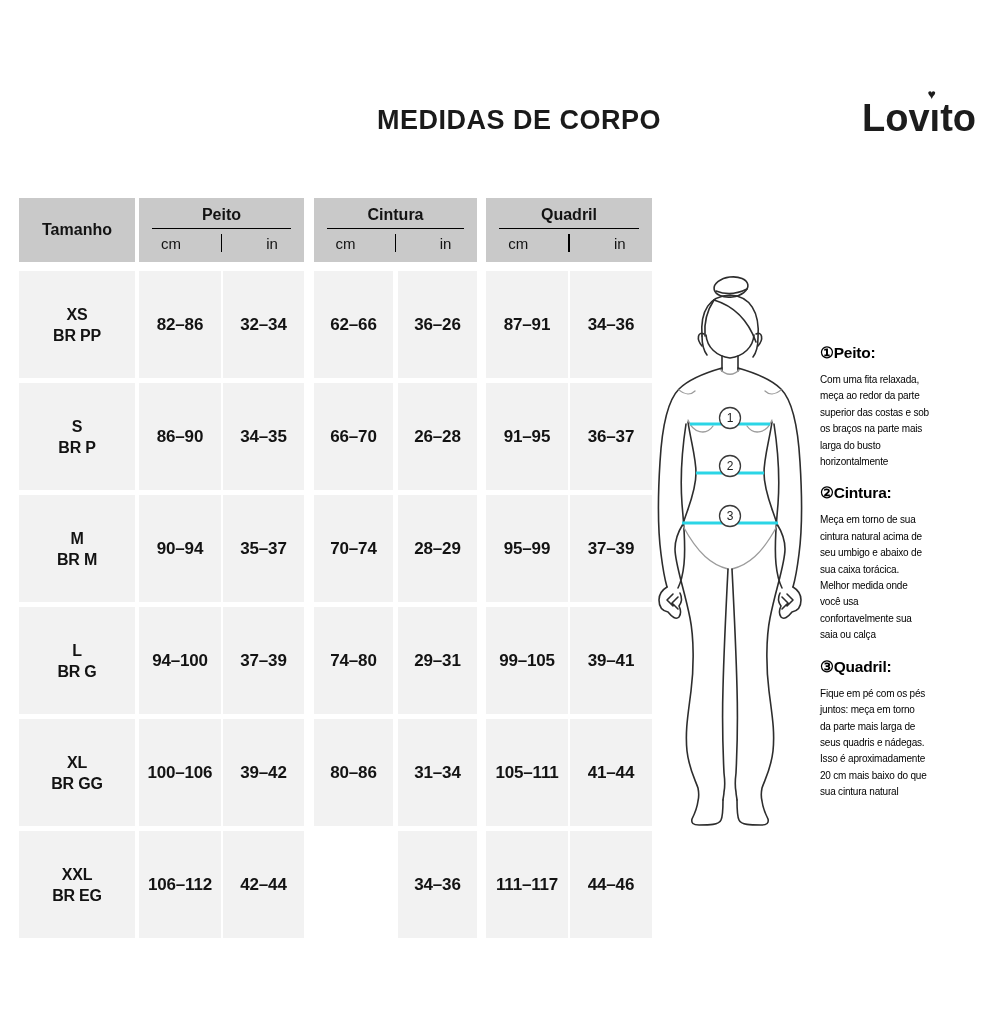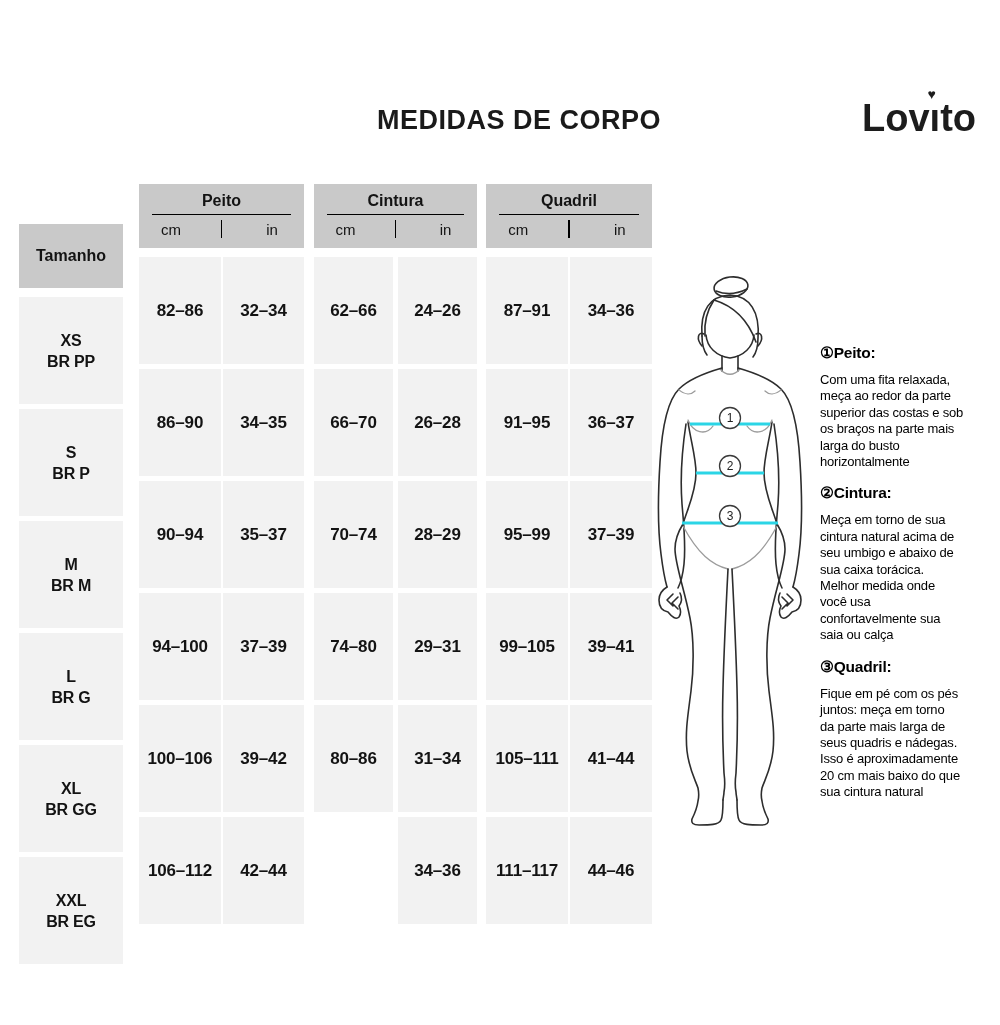--- a/index.html
+++ b/index.html
@@ -31,22 +31,22 @@
   
   .table{position:absolute;left:19px;top:184px;width:633px;height:744px;}
   .trow{position:absolute;left:0;width:633px;}
   .rh{top:0;height:64px;}
   .r0{top:73px;height:107px;}
   .r1{top:185px;height:107px;}
   .r2{top:297px;height:107px;}
   .r3{top:409px;height:107px;}
   .r4{top:521px;height:107px;}
   .r5{top:633px;height:107px;text-align:center;}
-  .cell,.hcell,.ghead{position:absolute;top:0;height:100%;box-sizing:border-box;}
-  .c0{left:0;width:104px;margin-top:40px;}
+  .cell,.hcell,.ghead{position:absolute;top:14px;height:100%;box-sizing:border-box;}
+  .c0{left:0;width:116px;}
   .c1{left:120px;width:82px;}
   .c2{left:204px;width:81px;}
   .c3{left:295px;width:79px;}
   .c4{left:379px;width:79px;}
   .c5{left:467px;width:82px;}
   .c6{left:551px;width:82px;}
   .cell{
     background:var(--cell-gray);display:flex;align-items:center;justify-content:center;
     font-size:17px;font-weight:700;letter-spacing:-0.2px;
   }
@@ -63,21 +63,21 @@
   .grule{border-top:1.5px solid #000;margin:3px 13px 0 13px;}
   .gunits{display:flex;align-items:center;margin-top:3px;height:22px;gap:18px;}
   .gunits span.u{flex:1;text-align:center;font-size:15px;font-weight:400;}
   .gdiv{width:1.5px;height:18px;background:#000;}
   
   .instructions{position:absolute;left:820px;top:344px;width:172px;}
   .instr h3{
     margin:0 0 10px 0;font-size:15.5px;font-weight:700;letter-spacing:-0.2px;color:#000;
   }
   .instr p{
-    margin:0 0 14px 0;font-size:13px;line-height:16.4px;letter-spacing:-0.2px;
+    margin:0 0 14px 0;font-size:10px;line-height:16.4px;letter-spacing:-0.2px;
     color:#000;white-space:pre-line;
   }
   
   .figure{position:absolute;left:646px;top:272px;}
   .fig-stroke{fill:none;stroke:var(--fig-line);stroke-width:1.6;stroke-linecap:round;stroke-linejoin:round;}
   .fig-soft{fill:none;stroke:var(--fig-soft);stroke-width:1.3;stroke-linecap:round;}
   .fig-accent{stroke:var(--accent);stroke-width:3;}
   .fig-circle{fill:#fff;stroke:#3a3a3a;stroke-width:1.3;}
   .fig-num{font-family:"Liberation Sans",sans-serif;font-size:12px;fill:#222;text-anchor:middle;}
 </style>
@@ -124,21 +124,21 @@
     </div>
 
     <div class="trow r0">
       <div class="cell size c0">
         <div>XS</div>
         <div>BR PP</div>
       </div>
       <div class="cell c1">82–86</div>
       <div class="cell c2">32–34</div>
       <div class="cell c3">62–66</div>
-      <div class="cell c4">24–26</div>
+      <div class="cell c4">36–26</div>
       <div class="cell c5">87–91</div>
       <div class="cell c6">34–36</div>
     </div>
 
     <div class="trow r1">
       <div class="cell size c0">
         <div>S</div>
         <div>BR P</div>
       </div>
       <div class="cell c1">86–90</div>

